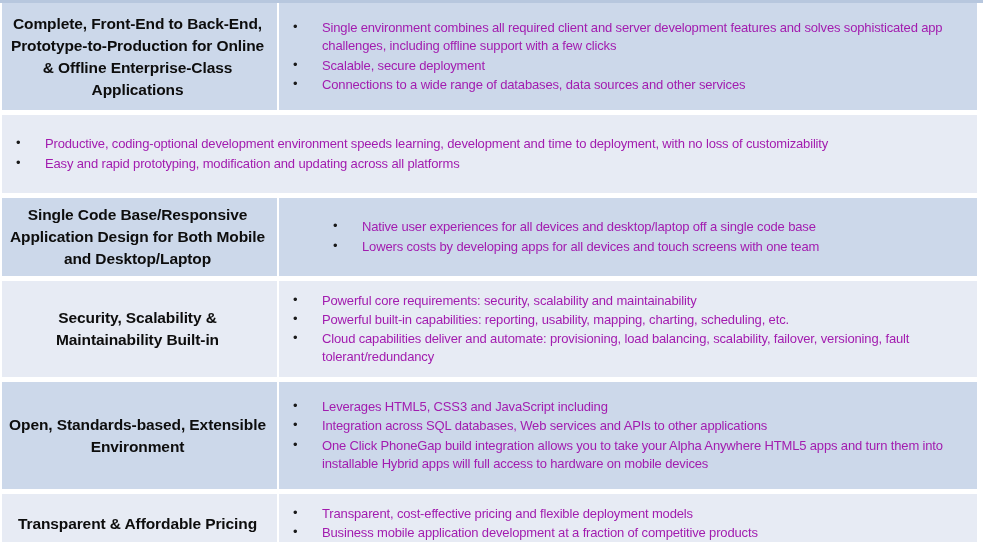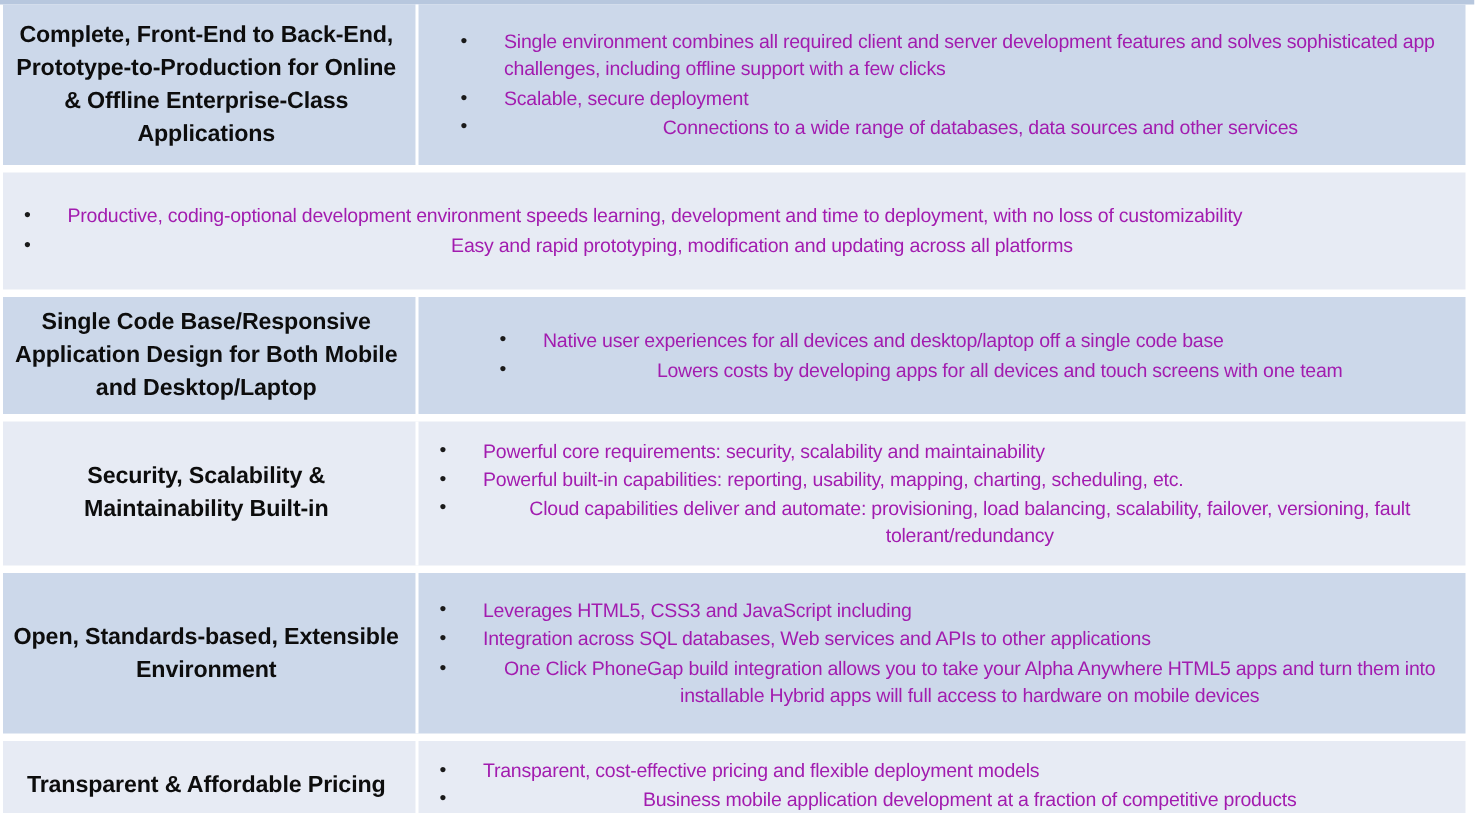--- a/index.html
+++ b/index.html
@@ -86,39 +86,39 @@
 
   .bullets li {
     position: relative;
     padding-left: 35px;
     font-size: 13px;
     line-height: 1.40;
     color: #a21caf;
     letter-spacing: -0.15px;
     margin: 0 0 1px 0;
   }
-  .bullets li:last-child { margin-bottom: 0; text-align: center; }
+  .bullets li:last-child { margin-bottom: 0; }
 
   .bullets li::before {
     content: "\2022";
     position: absolute;
     left: 6px;
     top: -1px;
     font-size: 13px;
     line-height: 1.45;
     color: #1a1a1a;
   }
 </style>
 </head>
 <body>
 
 <div id="feature-table">
   <div class="top-rule"></div>
   <div class="rows">
-      <div class="row shade-dark" style="min-height: 107px; gap: 14px;">
+      <div class="row shade-dark" style="min-height: 107px;">
         <div class="cell-title">Complete, Front-End to Back-End, Prototype-to-Production for Online &amp; Offline Enterprise-Class Applications</div>
         <div class="cell-body">
           <ul class="bullets">
             <li>Single environment combines all required client and server development features and solves sophisticated app challenges, including offline support with a few clicks</li>
             <li>Scalable, secure deployment</li>
             <li>Connections to a wide range of databases, data sources and other services</li>
           </ul>
         </div>
       </div>
       <div class="row shade-light" style="min-height: 78px;">

